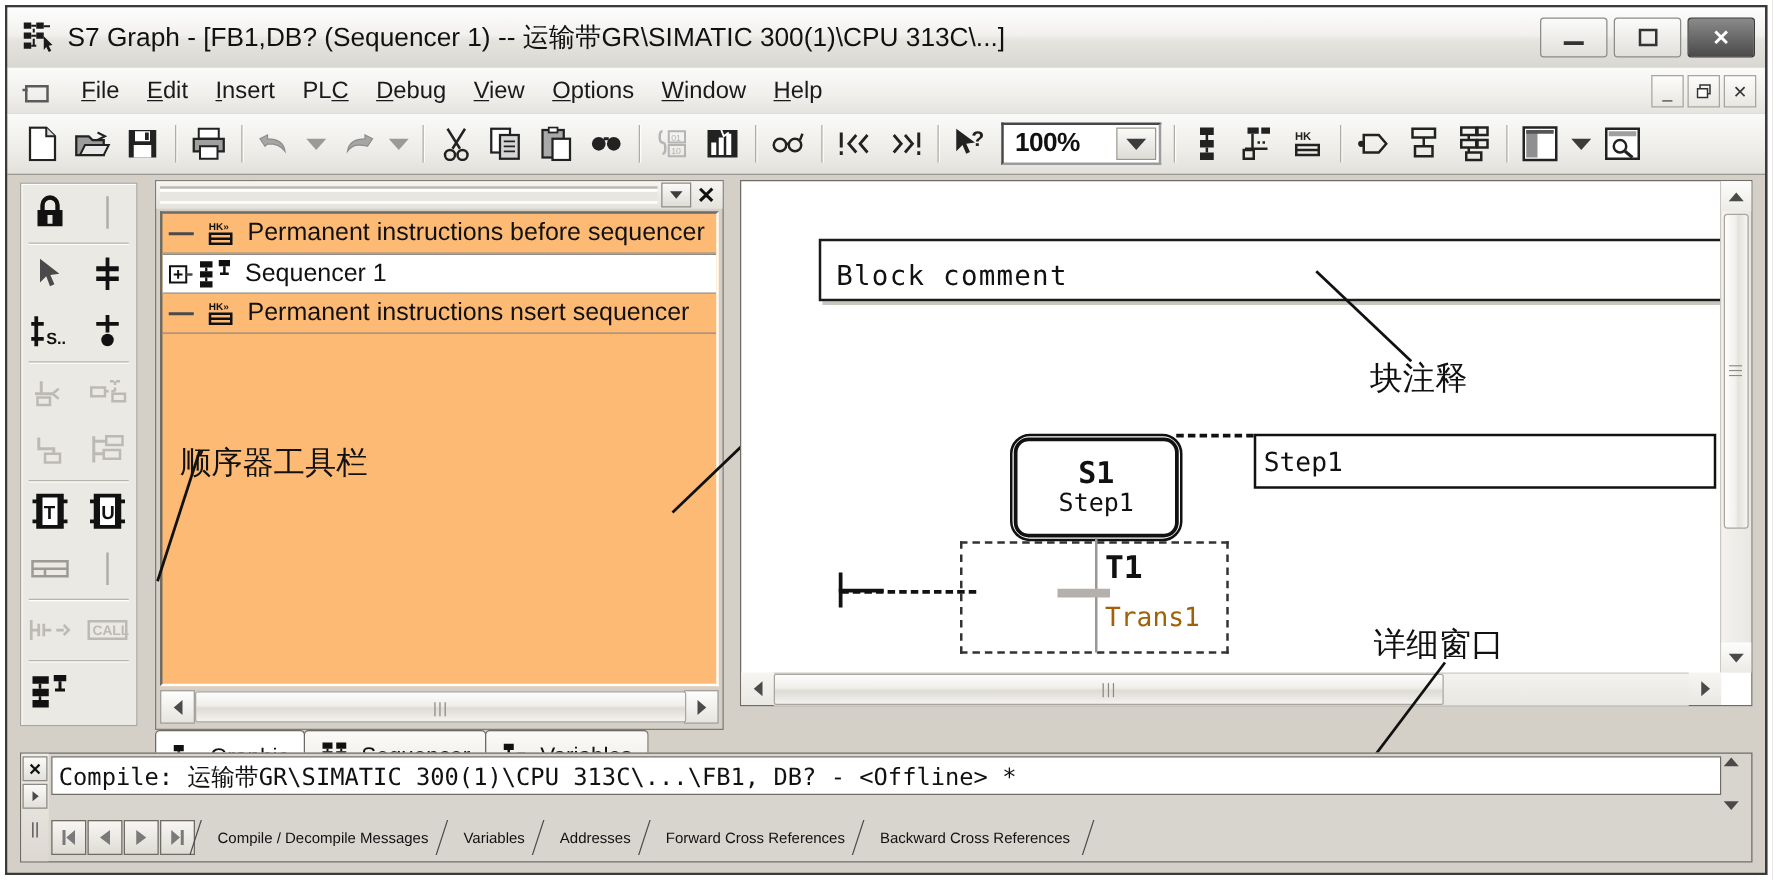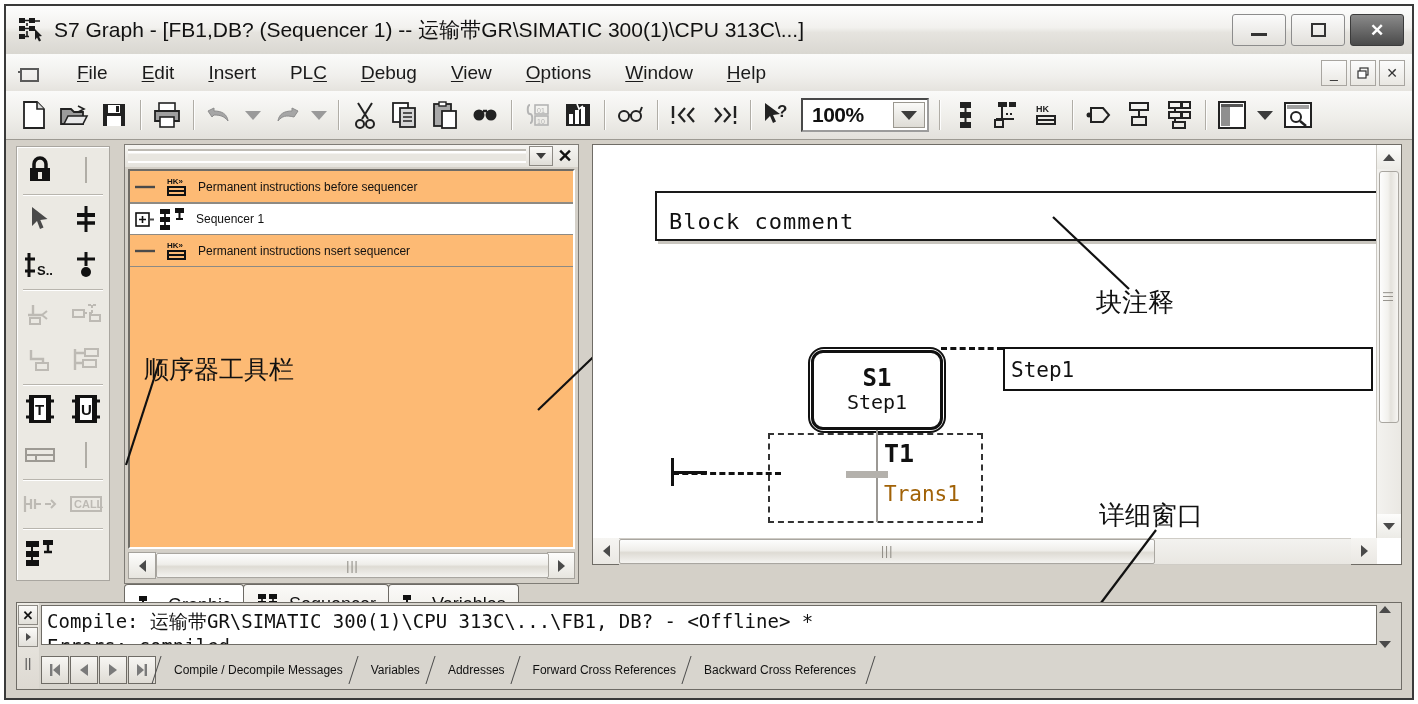--- a/index.html
+++ b/index.html
@@ -39,21 +39,21 @@
   }
   .wb.close{background:linear-gradient(to bottom,#8a8a8a,#4a4a4a);color:#fff;border-color:#3b3b3b;font-weight:bold;font-size:17px;}
   .wb .min-glyph{display:block;width:16px;height:3px;background:#333;margin-top:9px;}
   .wb .max-glyph{display:block;width:11px;height:10px;border:2px solid #333;}
 
   
   .menubar{
     position:absolute;left:0;top:48px;right:0;height:37px;
     background:linear-gradient(to bottom,#fbfbfa 0%,#f0efec 60%,#e5e3de 100%);
     border-bottom:1px solid #bdbab2;
-    display:flex;align-items:center;gap:12px;
+    display:flex;align-items:center;
   }
   .mdi-icon{width:22px;height:16px;margin-left:12px;margin-right:14px;position:relative;}
   .mdi-icon:before{content:"";position:absolute;left:2px;top:3px;width:15px;height:10px;border:2px solid #5b5b5b;}
   .mdi-icon:after{content:"";position:absolute;left:0px;top:6px;width:4px;height:2px;background:#5b5b5b;}
   .menu-item{font-size:19px;color:#1a1a1a;padding:0 11px;white-space:nowrap;cursor:default;}
   .menu-item u{text-underline-offset:2px;}
   .mdi-btns{position:absolute;right:7px;top:6px;display:flex;gap:3px;}
   .mb{width:24px;height:24px;border:1px solid #a8a5a0;background:linear-gradient(to bottom,#fcfcfc,#e9e7e2);
       display:flex;align-items:center;justify-content:center;font-size:14px;color:#333;}
 
@@ -110,21 +110,21 @@
   .cap-btn{width:22px;height:18px;margin-right:2px;border:1px solid #8d8a84;
     background:linear-gradient(to bottom,#fbfaf8,#dfddd7);display:flex;align-items:center;justify-content:center;}
   .cap-x{width:20px;height:20px;display:flex;align-items:center;justify-content:center;font-weight:bold;font-size:18px;color:#111;margin-right:3px;}
   .nav-body{
     position:absolute;left:3px;top:24px;right:3px;bottom:34px;
     background:#fdba74;border:2px solid;border-color:#6f6c66 #ffffff #ffffff #6f6c66;
     box-sizing:border-box;overflow:hidden;
   }
   .tree-row{height:32px;display:flex;align-items:center;border-bottom:1px solid #8d8a84;padding-left:4px;box-sizing:border-box;}
   .tree-row.sel{background:#ffffff;border-top:1px solid #8d8a84;}
-  .tree-label{font-size:12px;color:#111;margin-left:8px;white-space:nowrap;}
+  .tree-label{font-size:20px;color:#111;margin-left:8px;white-space:nowrap;}
   .nav-hscroll{
     position:absolute;left:3px;right:3px;bottom:4px;height:27px;
     display:flex;align-items:center;
   }
   .sb-arrow{width:26px;height:25px;border:1px solid #a4a19b;
     background:linear-gradient(to bottom,#fdfdfc,#e7e5df);display:flex;align-items:center;justify-content:center;}
   .sb-track{flex:1;height:25px;background:linear-gradient(to bottom,#f3f2ef,#e9e7e2);border-top:1px solid #cfccc6;border-bottom:1px solid #cfccc6;position:relative;}
   .sb-thumb{position:absolute;left:0;top:0;bottom:0;width:100%;
     background:linear-gradient(to bottom,#fdfdfd,#efeeea 45%,#dedbd4 55%,#f4f3f0);
     border:1px solid #a9a6a0;border-radius:2px;display:flex;align-items:center;justify-content:center;}
@@ -206,21 +206,21 @@
   
   .msgwin{
     position:absolute;left:10px;right:10px;bottom:8px;height:88px;
     background:#d8d5ce;border:1px solid #6f6c66;box-sizing:border-box;
   }
   .msg-closecol{position:absolute;left:0;top:0;width:22px;bottom:0;
      background:linear-gradient(to bottom,#eeece6,#ddd9d2);display:flex;flex-direction:column;align-items:center;padding-top:2px;gap:2px;}
   .mc-btn{width:18px;height:18px;border:1px solid #8d8a84;background:linear-gradient(to bottom,#fbfaf8,#e2e0da);
      display:flex;align-items:center;justify-content:center;font-size:13px;font-weight:bold;color:#111;}
   .msg-text{
-    position:absolute;left:24px;right:24px;top:2px;height:40px;
+    position:absolute;left:24px;right:24px;top:2px;height:31px;
     background:#fff;border:1px solid #6f6c66;box-sizing:border-box;overflow:hidden;
   }
   .msg-line{font-family:"DejaVu Sans Mono", monospace;font-size:19px;color:#111;padding:3px 0 0 5px;white-space:nowrap;letter-spacing:0px;}
   .msg-line2{font-family:"DejaVu Sans Mono", monospace;font-size:19px;color:#111;padding:0 0 0 5px;white-space:nowrap;}
   .msg-vscroll{position:absolute;right:2px;top:3px;width:20px;height:42px;display:flex;flex-direction:column;justify-content:space-between;}
   .msg-tabs{
     position:absolute;left:24px;right:4px;bottom:3px;height:32px;
     display:flex;align-items:center;
   }
   .navbtns{display:flex;gap:1px;margin-right:4px;}

